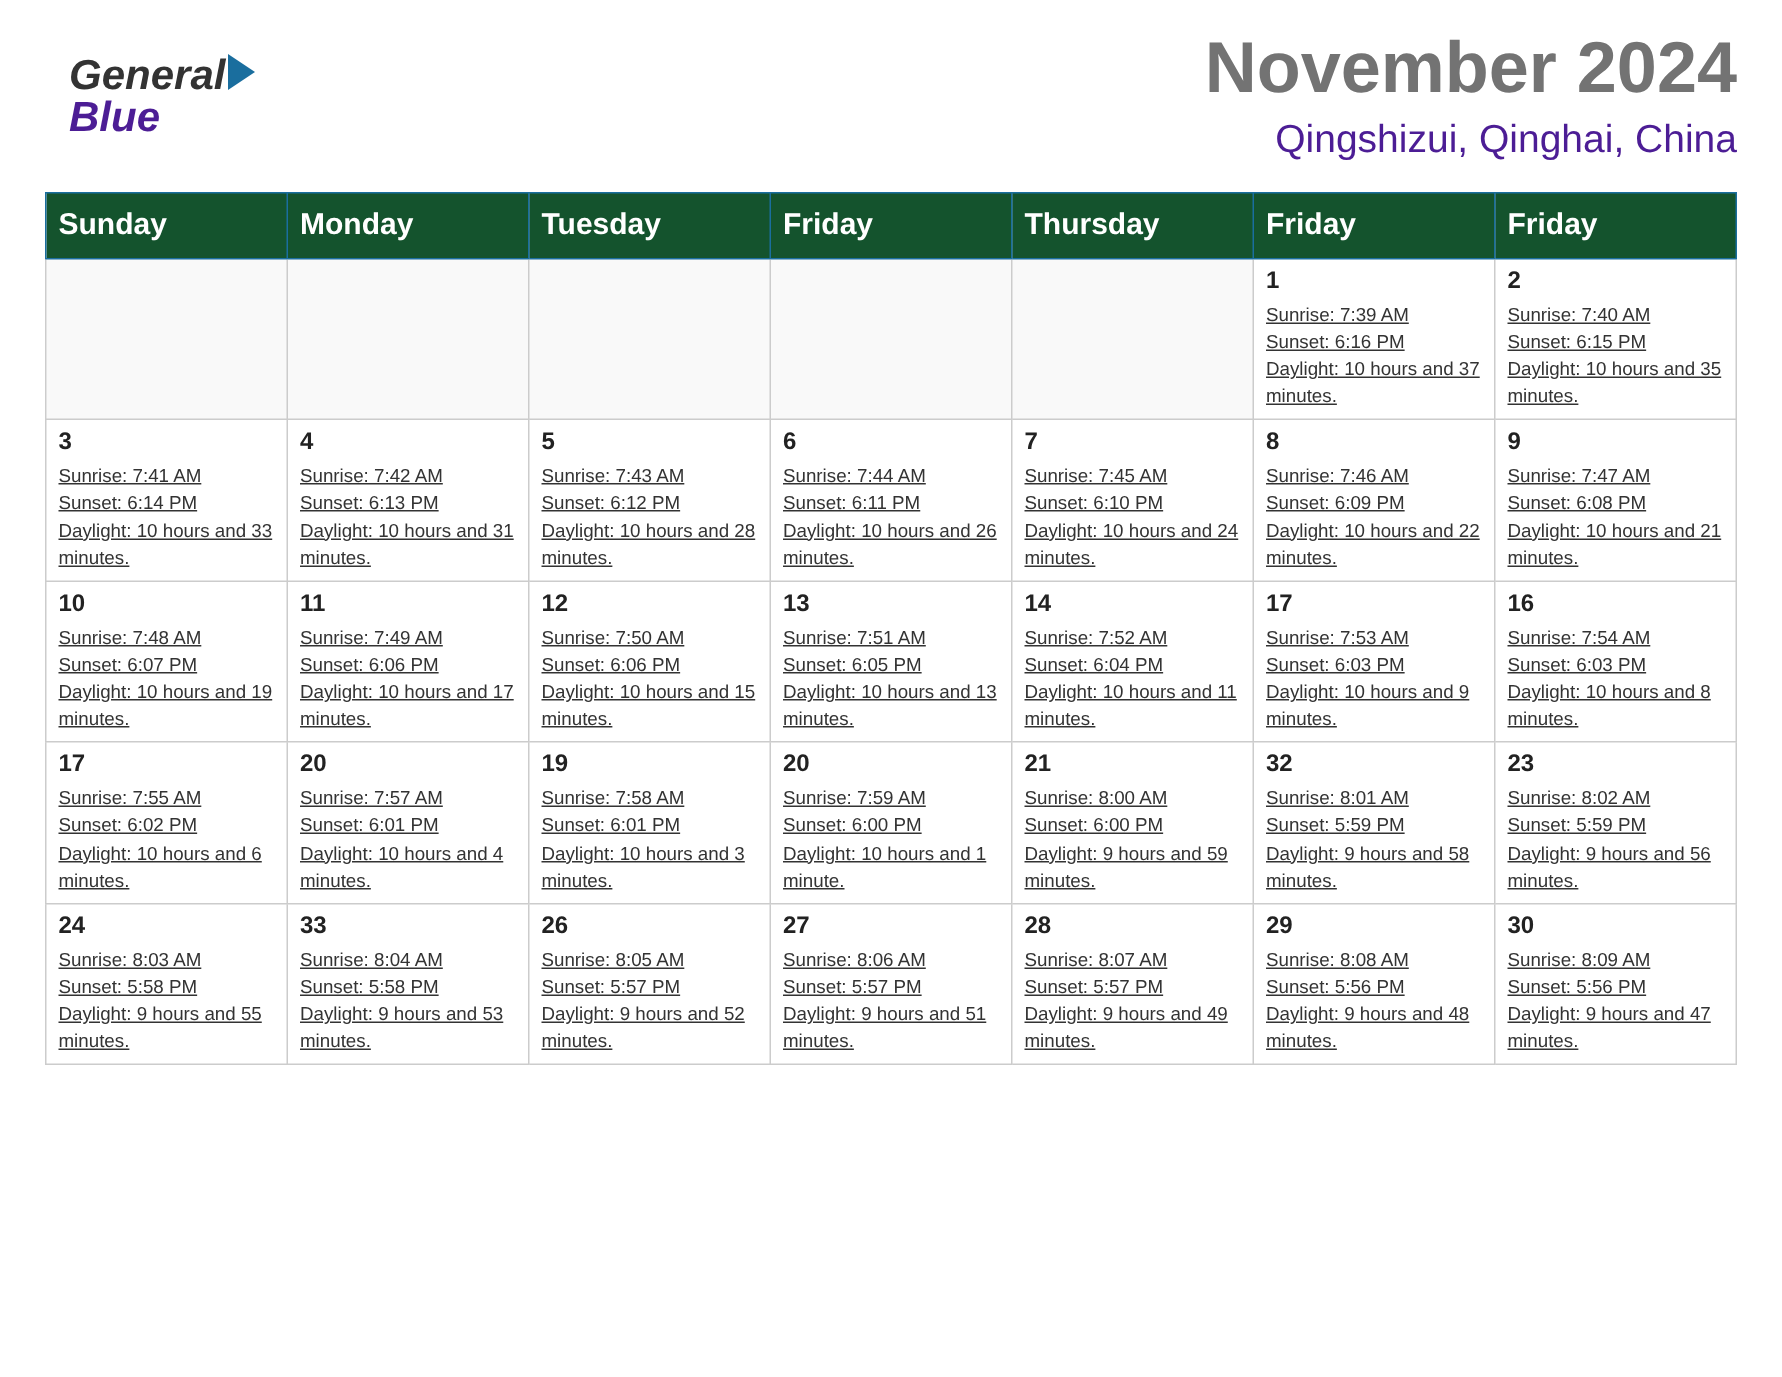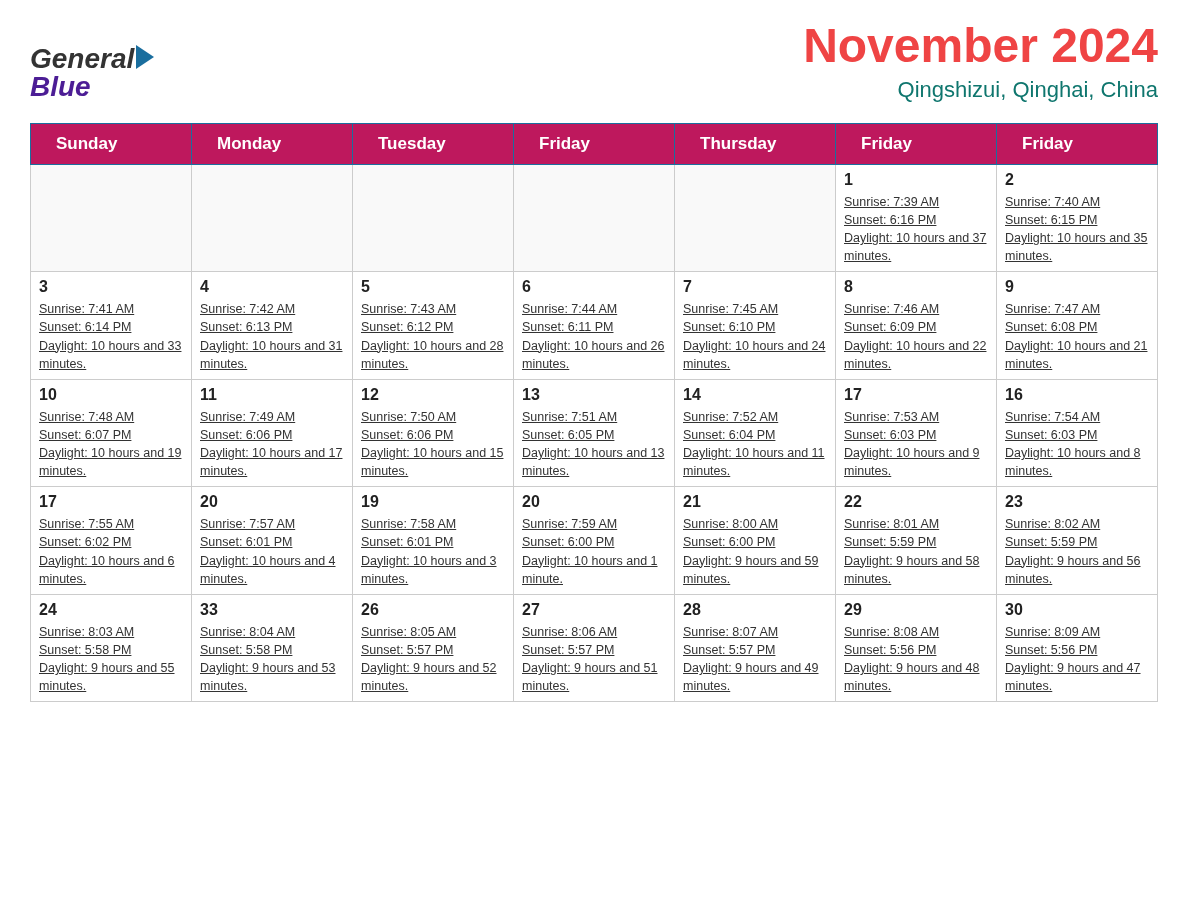--- a/index.html
+++ b/index.html
@@ -6,22 +6,23 @@
     body {
       font-family: Arial, sans-serif;
       background: #fff;
       width: 1188px;
       min-height: 918px;
       padding: 20px 30px;
     }
     .header {
       display: flex;
       justify-content: space-between;
-      align-items: flex-end;
+      align-items: center;
       margin-bottom: 20px;
+      margin-left: 16px;
     }
     .logo {
       display: flex;
       align-items: center;
       gap: 0;
     }
     .logo-text-general {
       font-size: 28px;
       font-weight: bold;
       color: #333;
@@ -52,39 +53,39 @@
     .logo-top-row {
       display: flex;
       align-items: center;
     }
     .title-block {
       text-align: right;
     }
     .calendar-title {
       font-size: 48px;
       font-weight: bold;
-      color: #ef4444;
+      color: #737373;
       line-height: 1.1;
     }
     .calendar-subtitle {
-      font-size: 22px;
-      color: #0f766e;
+      font-size: 26px;
+      color: #4c1d95;
       margin-top: 4px;
     }
     .calendar-table {
       width: 100%;
       border-collapse: collapse;
       border: 1px solid #999;
     }
     .calendar-table thead tr th {
-      background-color: #be185d;
+      background-color: #14532d;
       color: #fff;
-      font-size: 17px;
-      font-weight: bold;
-      padding: 10px 25px;
+      font-size: 20px;
+      font-weight: bold;
+      padding: 10px 8px;
       text-align: left;
       border: 1px solid #1a6e9e;
     }
     .calendar-table tbody tr td {
       vertical-align: top;
       padding: 6px 8px;
       border: 1px solid #ccc;
       width: calc(100% / 7);
       min-height: 100px;
       font-size: 13px;
@@ -232,21 +233,21 @@
         </td>
         <td>
           <span class="day-number">20</span>
           <div class="day-info">Sunrise: 7:59 AM<br>Sunset: 6:00 PM<br>Daylight: 10 hours and 1 minute.</div>
         </td>
         <td>
           <span class="day-number">21</span>
           <div class="day-info">Sunrise: 8:00 AM<br>Sunset: 6:00 PM<br>Daylight: 9 hours and 59 minutes.</div>
         </td>
         <td>
-          <span class="day-number">22</span>
+          <span class="day-number">32</span>
           <div class="day-info">Sunrise: 8:01 AM<br>Sunset: 5:59 PM<br>Daylight: 9 hours and 58 minutes.</div>
         </td>
         <td>
           <span class="day-number">23</span>
           <div class="day-info">Sunrise: 8:02 AM<br>Sunset: 5:59 PM<br>Daylight: 9 hours and 56 minutes.</div>
         </td>
       </tr>
       <tr class="week-row">
         <td>
           <span class="day-number">24</span>

